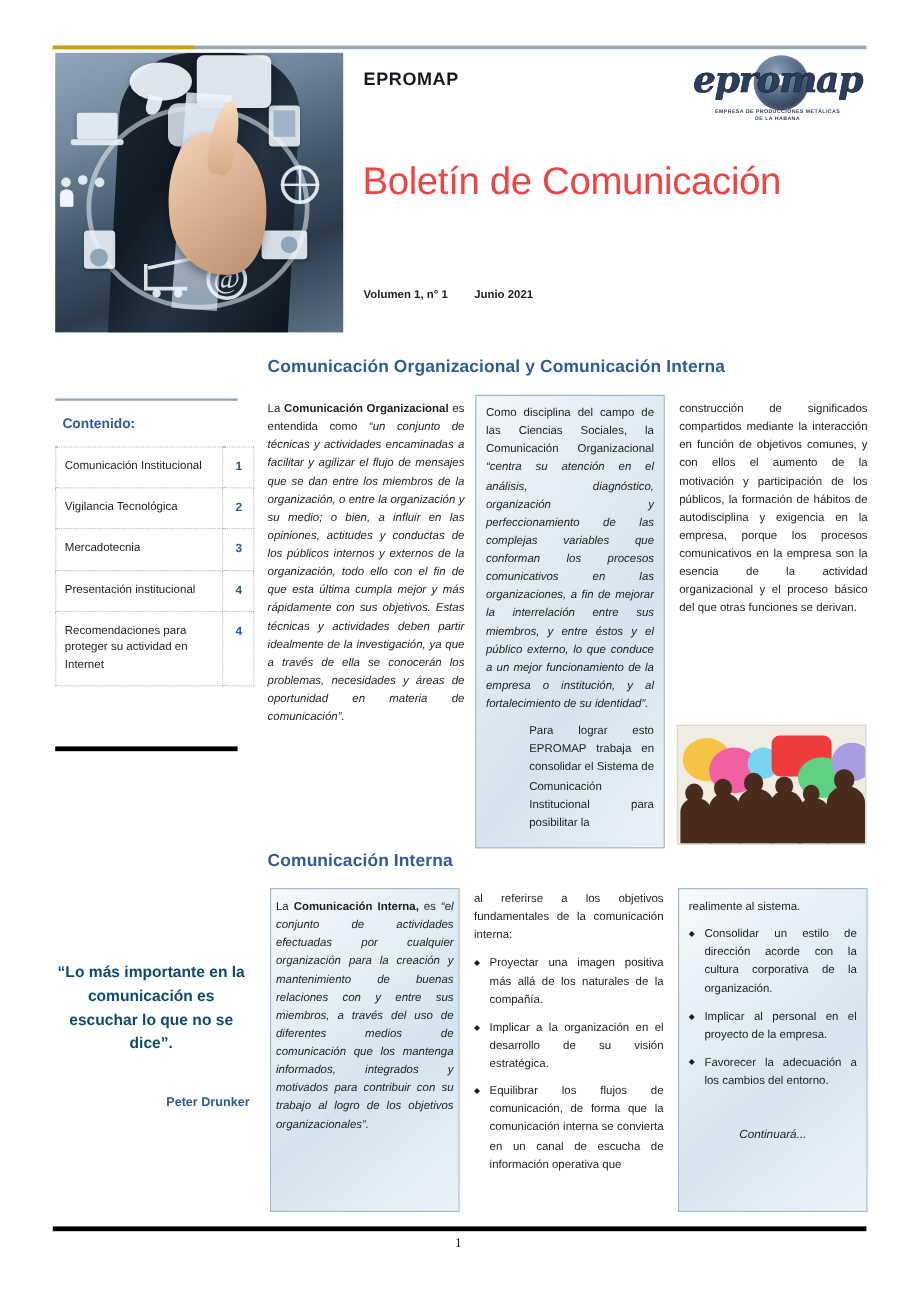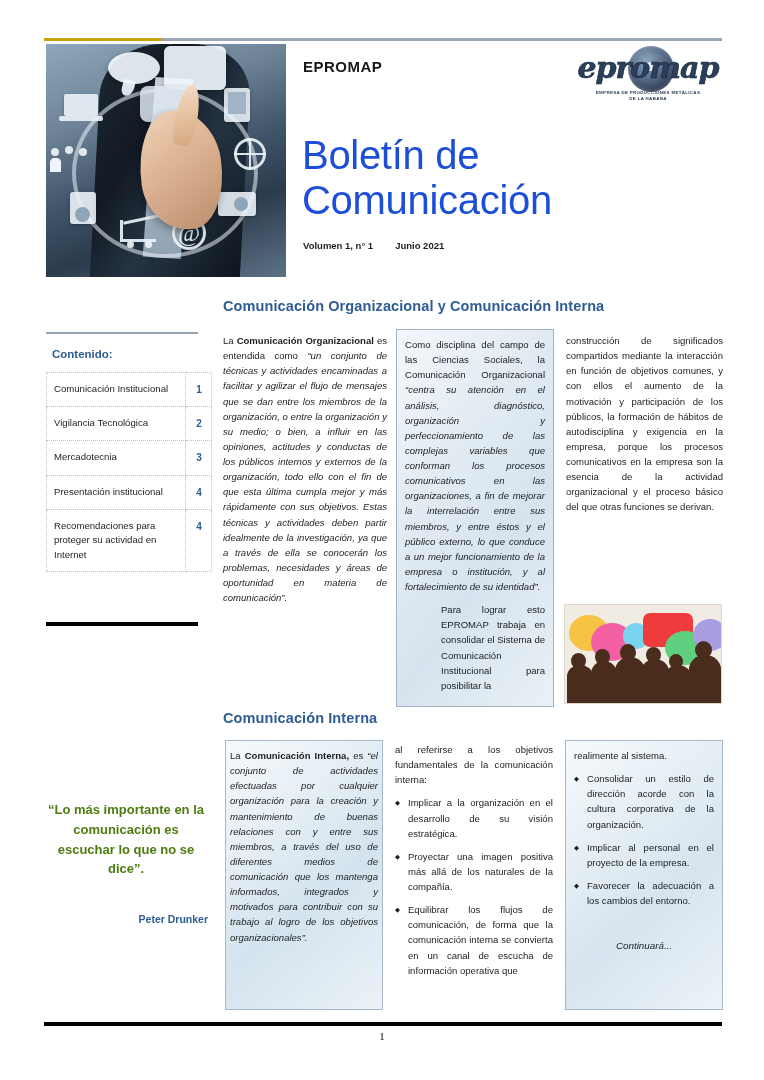--- a/index.html
+++ b/index.html
@@ -213,22 +213,22 @@
     width: 144px; text-align: center;
     font-size: 4.4px; font-weight: bold; color: #2a3c55;
     letter-spacing: .35px;
   }
   .logo-sub1 { top: 44px; }
   .logo-sub2 { top: 50px; }
 
   .doc-title {
     position: absolute;
     left: 258px; top: 95px;
-    font-size: 40px; font-weight: normal;
-    color: #1d4ed8;
+    font-size: 32px; font-weight: normal;
+    color: #ef4444;
     letter-spacing: -0.3px;
   }
   .doc-meta {
     position: absolute;
     left: 259px; top: 202px;
     font-size: 9.5px; font-weight: bold; color: #1b1e22;
   }
   .doc-meta .vol { margin-right: 22px; }
 
   
@@ -278,21 +278,21 @@
     left: 46px; top: 622px;
     width: 152px; height: 4px;
     background: #000000;
   }
   .quote {
     position: absolute;
     left: 44px; top: 800px;
     width: 164px;
     text-align: center;
     font-size: 13px; font-weight: bold;
-    color: #4d7c0f;
+    color: #0c4a6e;
     line-height: 1.52;
   }
   .quote-attr {
     position: absolute;
     left: 44px; top: 913px;
     width: 164px;
     text-align: right;
     font-size: 10.5px; font-weight: bold;
     color: #2e5c93;
   }
@@ -542,22 +542,22 @@
 
   <div class="sec-head sec-head-2">Comunicación Interna</div>
 
   <div class="boxed2">
     <p><span>La </span><b>Comunicación Interna,</b><span> es </span><i>“el conjunto de actividades efectuadas por cualquier organización para la creación y mantenimiento de buenas relaciones con y entre sus miembros, a través del uso de diferentes medios de comunicación que los mantenga informados, integrados y motivados para contribuir con su trabajo al logro de los objetivos organizacionales”.</i></p>
   </div>
 
   <div class="col c5">
     <p>al referirse a los objetivos fundamentales de la comunicación interna:</p>
     <ul class="bullets">
+      <li>Proyectar una imagen positiva más allá de los naturales de la compañía.</li>
       <li>Implicar a la organización en el desarrollo de su visión estratégica.</li>
-      <li>Proyectar una imagen positiva más allá de los naturales de la compañía.</li>
       <li>Equilibrar los flujos de comunicación, de forma que la comunicación interna se convierta en un canal de escucha de información operativa que</li>
     </ul>
   </div>
 
   <div class="boxed3">
     <p style="margin-bottom:8px;">realimente al sistema.</p>
     <ul class="bullets">
       <li>Consolidar un estilo de dirección acorde con la cultura corporativa de la organización.</li>
       <li>Implicar al personal en el proyecto de la empresa.</li>
       <li>Favorecer la adecuación a los cambios del entorno.</li>

